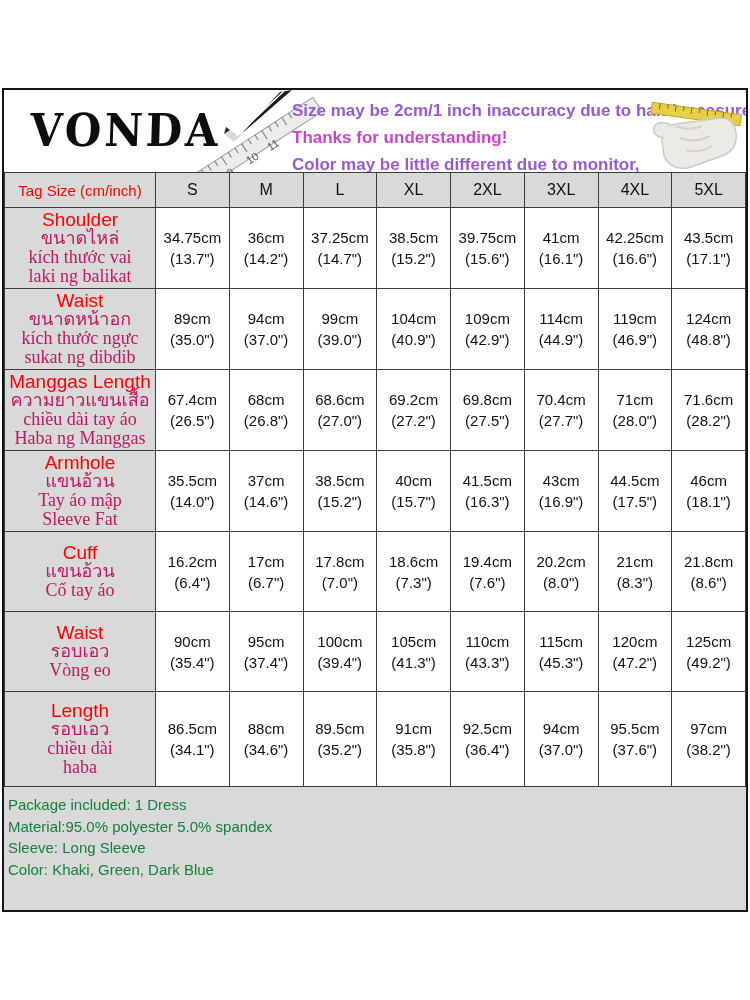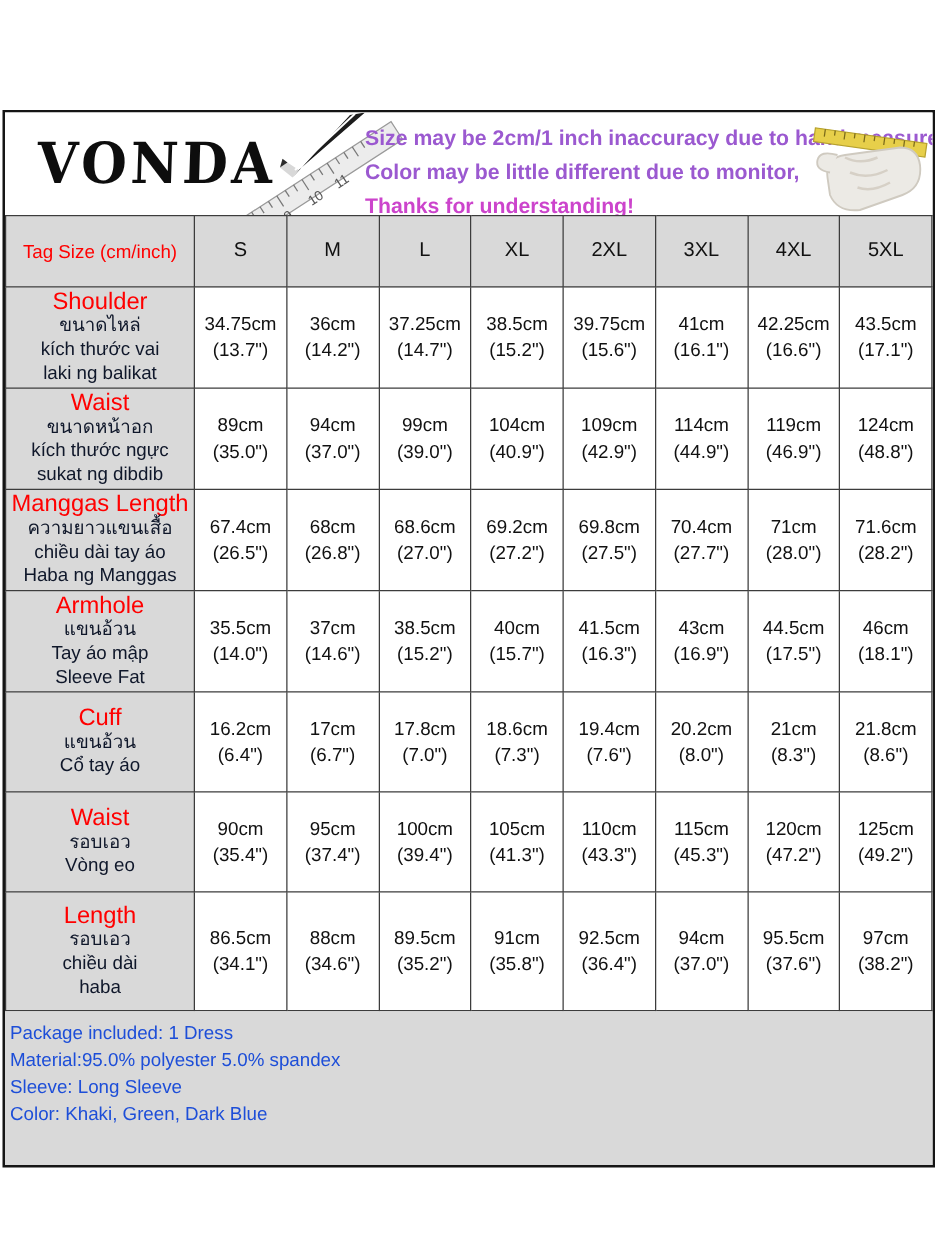--- a/index.html
+++ b/index.html
@@ -52,21 +52,21 @@
     width: 100%;
     table-layout: fixed;
     background: #ffffff;
   }
   .size-table th, .size-table td {
     border: 1px solid #3c3c3c;
     text-align: center;
     vertical-align: middle;
     padding: 0;
   }
-  .size-table thead tr { height: 57px; }
+  .size-table thead tr { height: 35px; }
   .size-table tbody tr { height: 80px; }
   .size-table tbody tr:last-child { height: 95px; }
   th.corner {
     width: 150px;
     background: var(--panel-gray, #d9d9d9);
     color: var(--label-red, #ff0000);
     font-size: 15px;
     font-weight: normal;
   }
   th.size-col {
@@ -74,33 +74,33 @@
     color: #111;
     font-size: 16px;
     font-weight: normal;
   }
   th.row-label {
     background: var(--panel-gray, #d9d9d9);
     font-weight: normal;
     padding: 2px 1px;
   }
   .label-en  { color: var(--label-red, #ff0000); font-size: 19px; line-height: 19px; }
-  .label-alt { color: #0f172a; font-size: 15px; line-height: 19px; }
+  .label-alt { color: #be185d; font-size: 18px; line-height: 19px; font-family: Liberation Serif, serif; }
   td.cell div { font-size: 15px; line-height: 21px; color: #111; }
   
   .footer-panel {
     background: var(--panel-gray, #d9d9d9);
     height: 123px;
     box-sizing: border-box;
     padding: 7px 4px 0 4px;
   }
   .footer-panel div {
     font-size: 15px;
     line-height: 21.5px;
-    color: #1d4ed8;
+    color: #15803d;
   }
 </style>
 </head>
 <body>
 
 <div class="sheet">
 
   <div class="header-band">
     <div class="brand-logo">VONDA</div>
 
@@ -134,22 +134,22 @@
       <g>
         <polygon points="118,2 130,0 77,46 72,52" fill="#1c1c1c"></polygon>
         <polygon points="72,52 77,46 68,40 62,44" fill="#d8d8d8"></polygon>
         <polygon points="62,44 68,40 64,37" fill="#2a2a2a"></polygon>
         <line x1="122" y1="1" x2="74" y2="46" stroke="#ffffff" stroke-width="1.5"></line>
       </g>
     </svg>
 
     <div class="notes" id="header-notes">
         <div style="color: rgb(155, 89, 208);">Size may be 2cm/1 inch inaccuracy due to hand measure,</div>
+        <div style="color: rgb(204, 68, 204);">Thanks for understanding!</div>
         <div style="color: rgb(155, 89, 208);">Color may be little different due to monitor,</div>
-        <div style="color: rgb(204, 68, 204);">Thanks for understanding!</div>
       </div>
 
     <svg class="hand-art" width="102" height="78" viewBox="0 0 102 78">
       <g transform="rotate(8 50 30)">
         <rect x="8" y="16" width="90" height="11" fill="#e7cf4a" stroke="#b7a22e" stroke-width="1"></rect>
         <g stroke="#7a6a1a" stroke-width="1">
           <line x1="16" y1="16" x2="16" y2="22"></line>
             <line x1="24" y1="16" x2="24" y2="20"></line>
           <line x1="32" y1="16" x2="32" y2="22"></line>
             <line x1="40" y1="16" x2="40" y2="20"></line>

